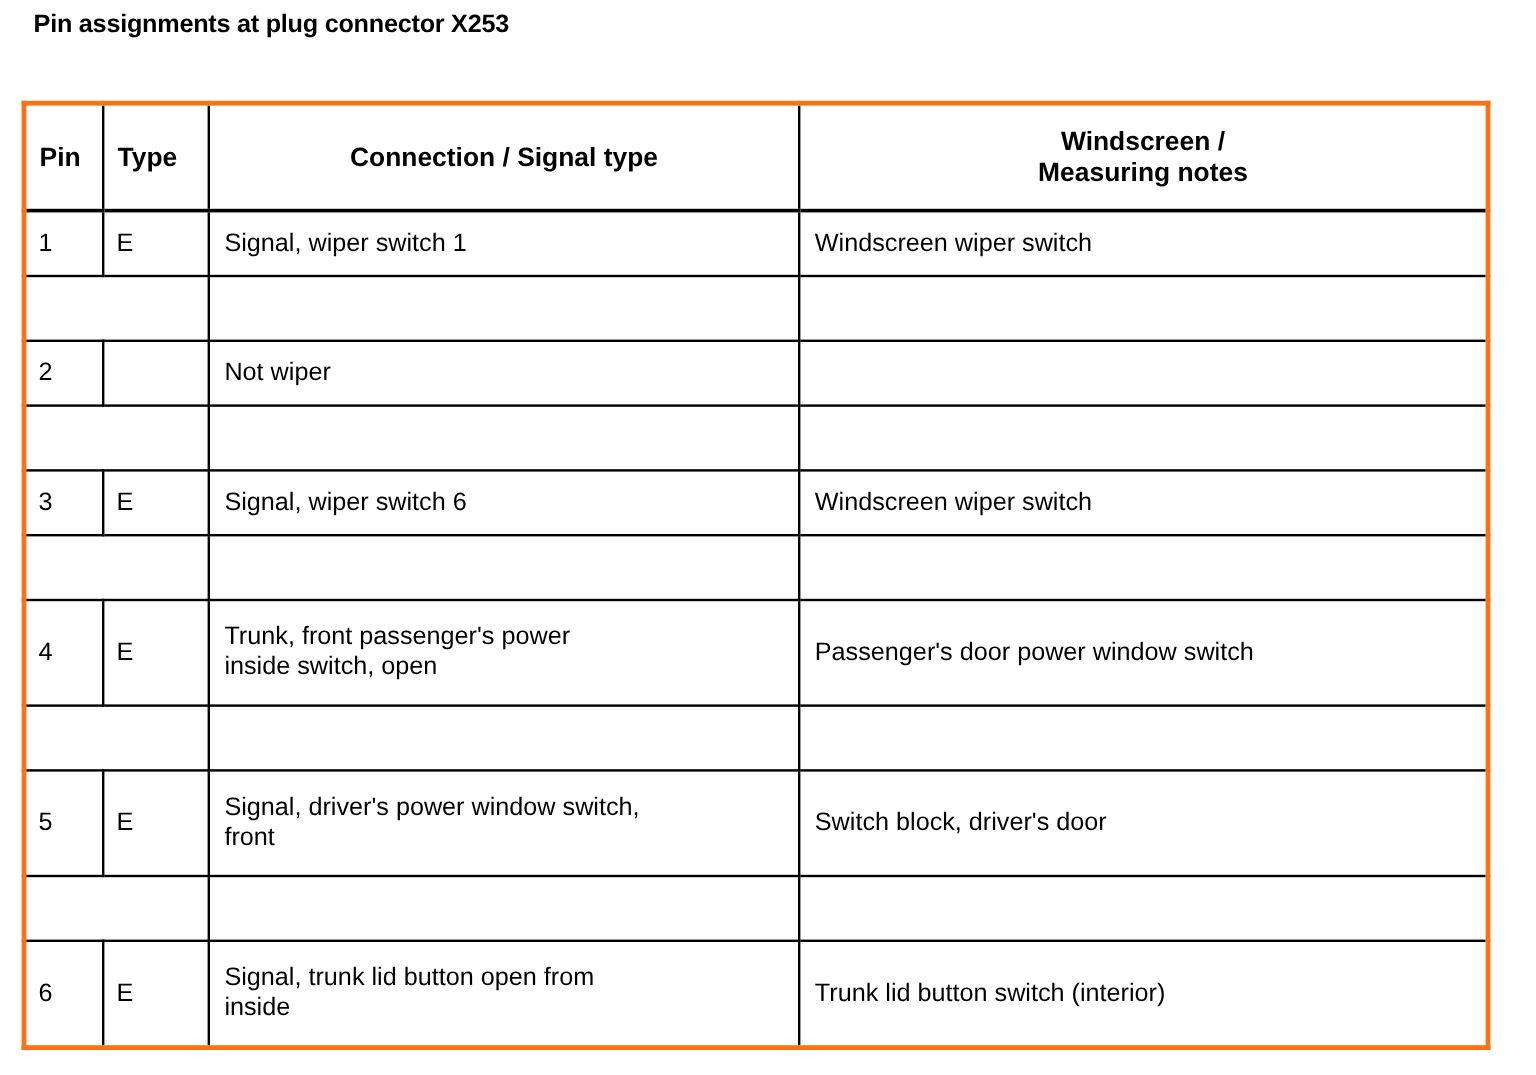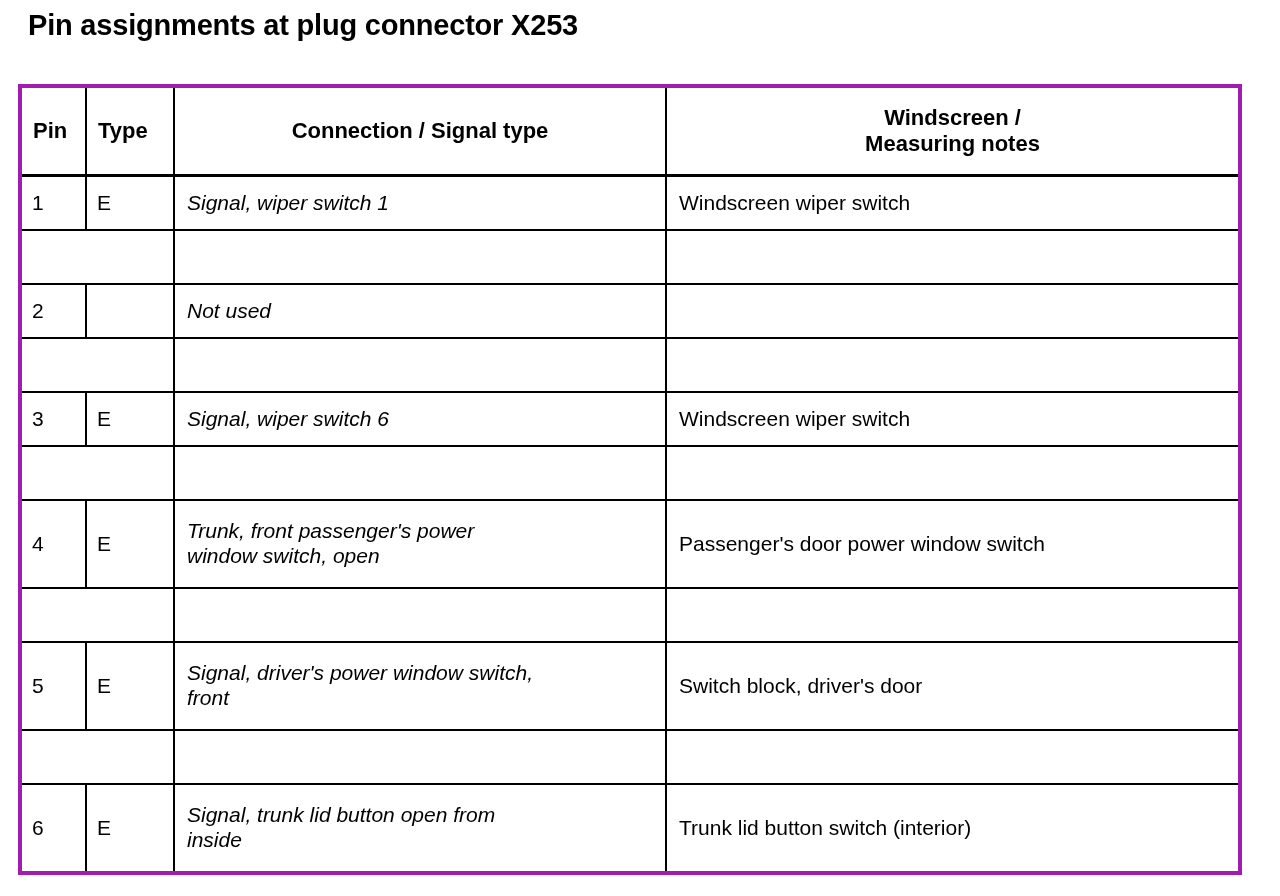--- a/index.html
+++ b/index.html
@@ -18,35 +18,35 @@
   .page {
     position: relative;
     width: 1280px;
     height: 896px;
   }
 
   .doc-title {
     position: absolute;
     left: 28px;
     top: 9px;
-    font-size: 29px;
+    font-size: 21px;
     font-weight: bold;
     letter-spacing: -0.2px;
     white-space: nowrap;
   }
 
   
   .pin-table {
     position: absolute;
     left: 18px;
     top: 84px;
     width: 1224px;
     border-collapse: collapse;
     table-layout: fixed;
-    border: 4px solid #a21caf;
+    border: 4px solid #f97316;
   }
 
   .pin-table col.c-pin        { width: 66px;  }
   .pin-table col.c-type       { width: 88px;  }
   .pin-table col.c-desc       { width: 492px; }
   .pin-table col.c-conn       { width: 574px; }
 
   .pin-table td, .pin-table th {
     border: 2px solid #000;
     padding: 0;
@@ -90,21 +90,21 @@
   .data-row td.pin-cell .cell-pad,
   .data-row td.type-cell .cell-pad {
     padding: 0 0 0 10px;
   }
 
   
   .spacer-row td {
     height: 52px;
   }
 
-  .nowrap-line { white-space: nowrap; font-style: italic; }
+  .nowrap-line { white-space: nowrap; }
   .desc-line { display: block; }
 </style>
 </head>
 <body>
 
 <div class="page">
 
   <div class="doc-title">Pin assignments at plug connector X253</div>
 
   <table class="pin-table">
@@ -161,21 +161,21 @@
 
       <tr class="data-row">
         <td class="pin-cell">
           <div class="cell-pad">2</div>
         </td>
         <td class="type-cell">
           <div class="cell-pad"></div>
         </td>
         <td>
           <div class="cell-pad">
-            <span class="desc-line nowrap-line">Not used</span>
+            <span class="desc-line nowrap-line">Not wiper</span>
           </div>
         </td>
         <td>
           <div class="cell-pad"></div>
         </td>
       </tr>
       <tr class="spacer-row">
         <td colspan="2"></td>
         <td></td>
         <td></td>
@@ -206,21 +206,21 @@
       <tr class="data-row tall">
         <td class="pin-cell">
           <div class="cell-pad">4</div>
         </td>
         <td class="type-cell">
           <div class="cell-pad">E</div>
         </td>
         <td>
           <div class="cell-pad">
             <span class="desc-line nowrap-line">Trunk, front passenger's power</span>
-            <span class="desc-line nowrap-line">window switch, open</span>
+            <span class="desc-line nowrap-line">inside switch, open</span>
           </div>
         </td>
         <td>
           <div class="cell-pad">Passenger's door power window switch</div>
         </td>
       </tr>
       <tr class="spacer-row">
         <td colspan="2"></td>
         <td></td>
         <td></td>

